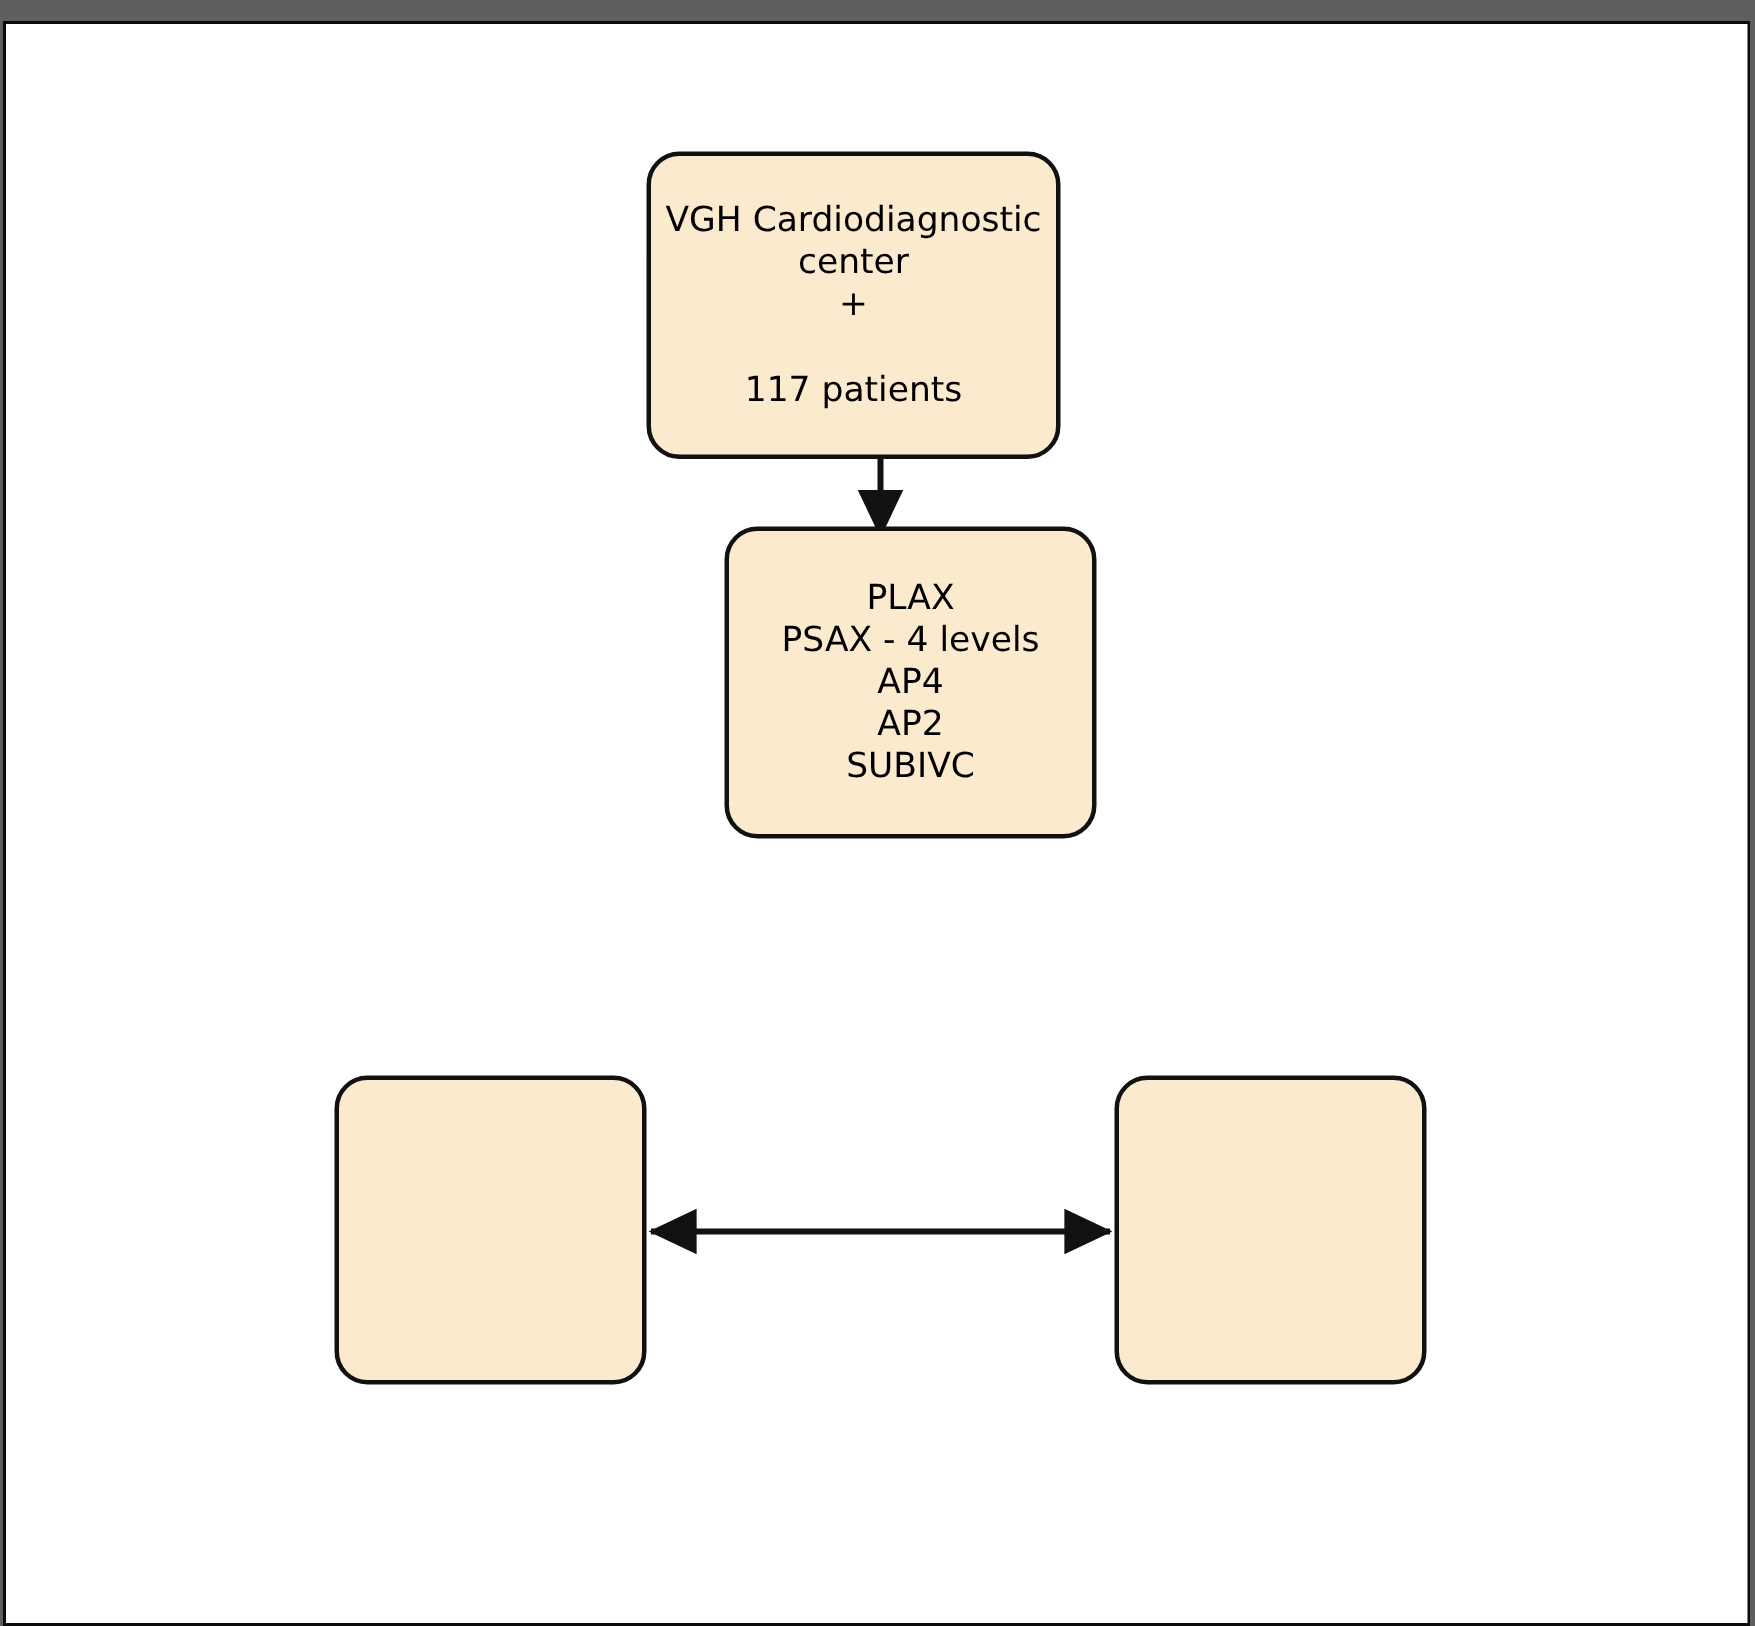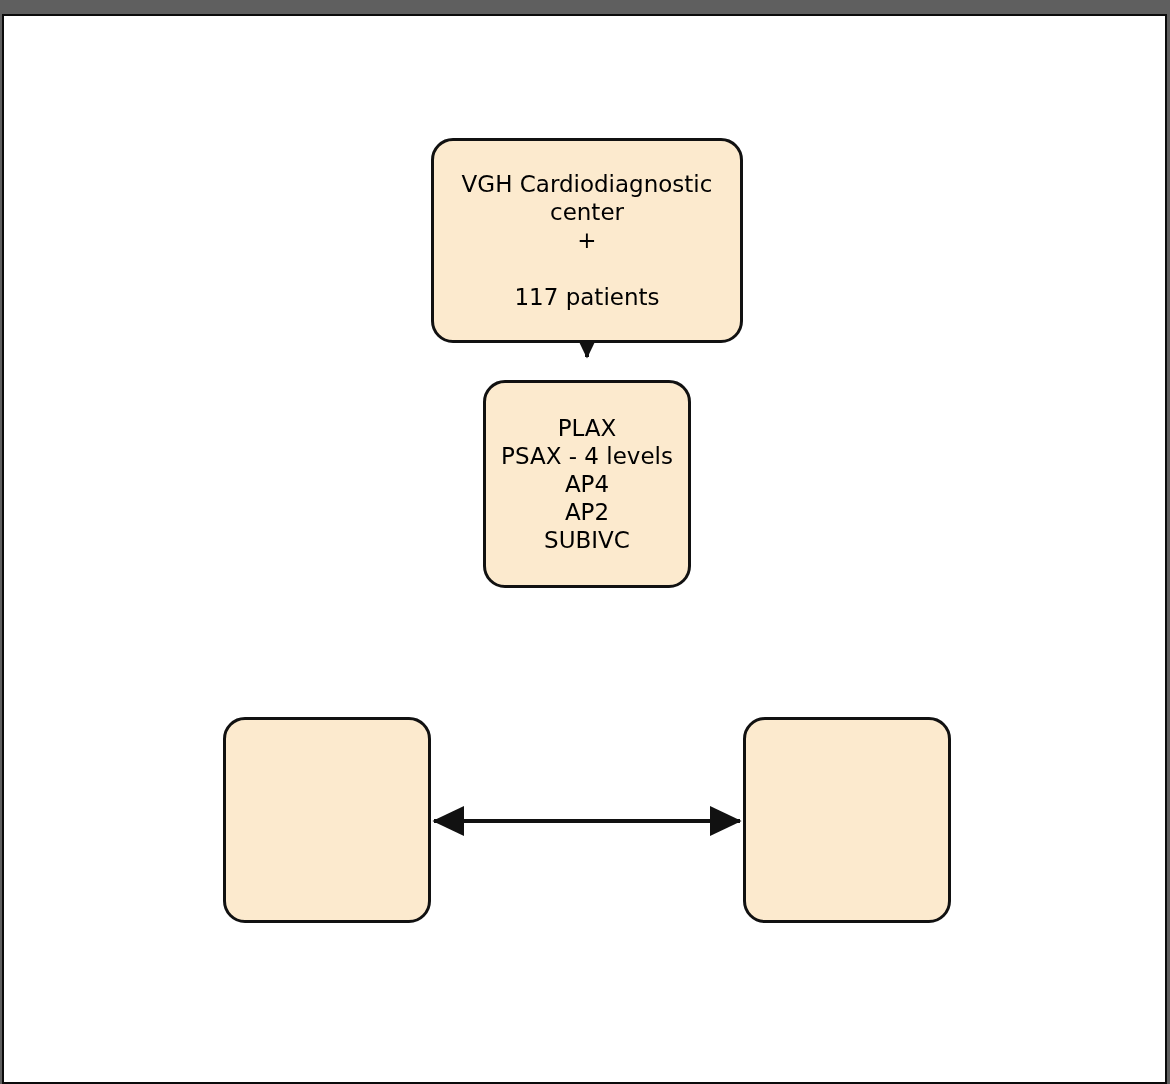--- a/index.html
+++ b/index.html
@@ -51,22 +51,22 @@
     font-size: 23px;
     white-space: pre-line;
     padding: 4px 8px;
   }
   .node-text {
     display: block;
     width: 100%;
     white-space: pre-line;
   }
   
-  #node-source      { left: 427px; top:  85px; width: 312px; height: 205px; margin-top: 37px; }
-  #node-views       { left: 479px; top: 364px; width: 208px; height: 208px; }
+  #node-source      { left: 427px; top:  85px; width: 276px; height: 205px; }
+  #node-views       { left: 479px; top: 335px; width: 248px; height: 208px; }
   #node-bottomleft  { left: 219px; top: 701px; width: 208px; height: 206px; }
   #node-bottomright { left: 739px; top: 701px; width: 208px; height: 206px; }
 
   .edge-layer {
     position: absolute;
     left: 0; top: 0;
     width: 100%;
     height: 100%;
     pointer-events: none;
   }

